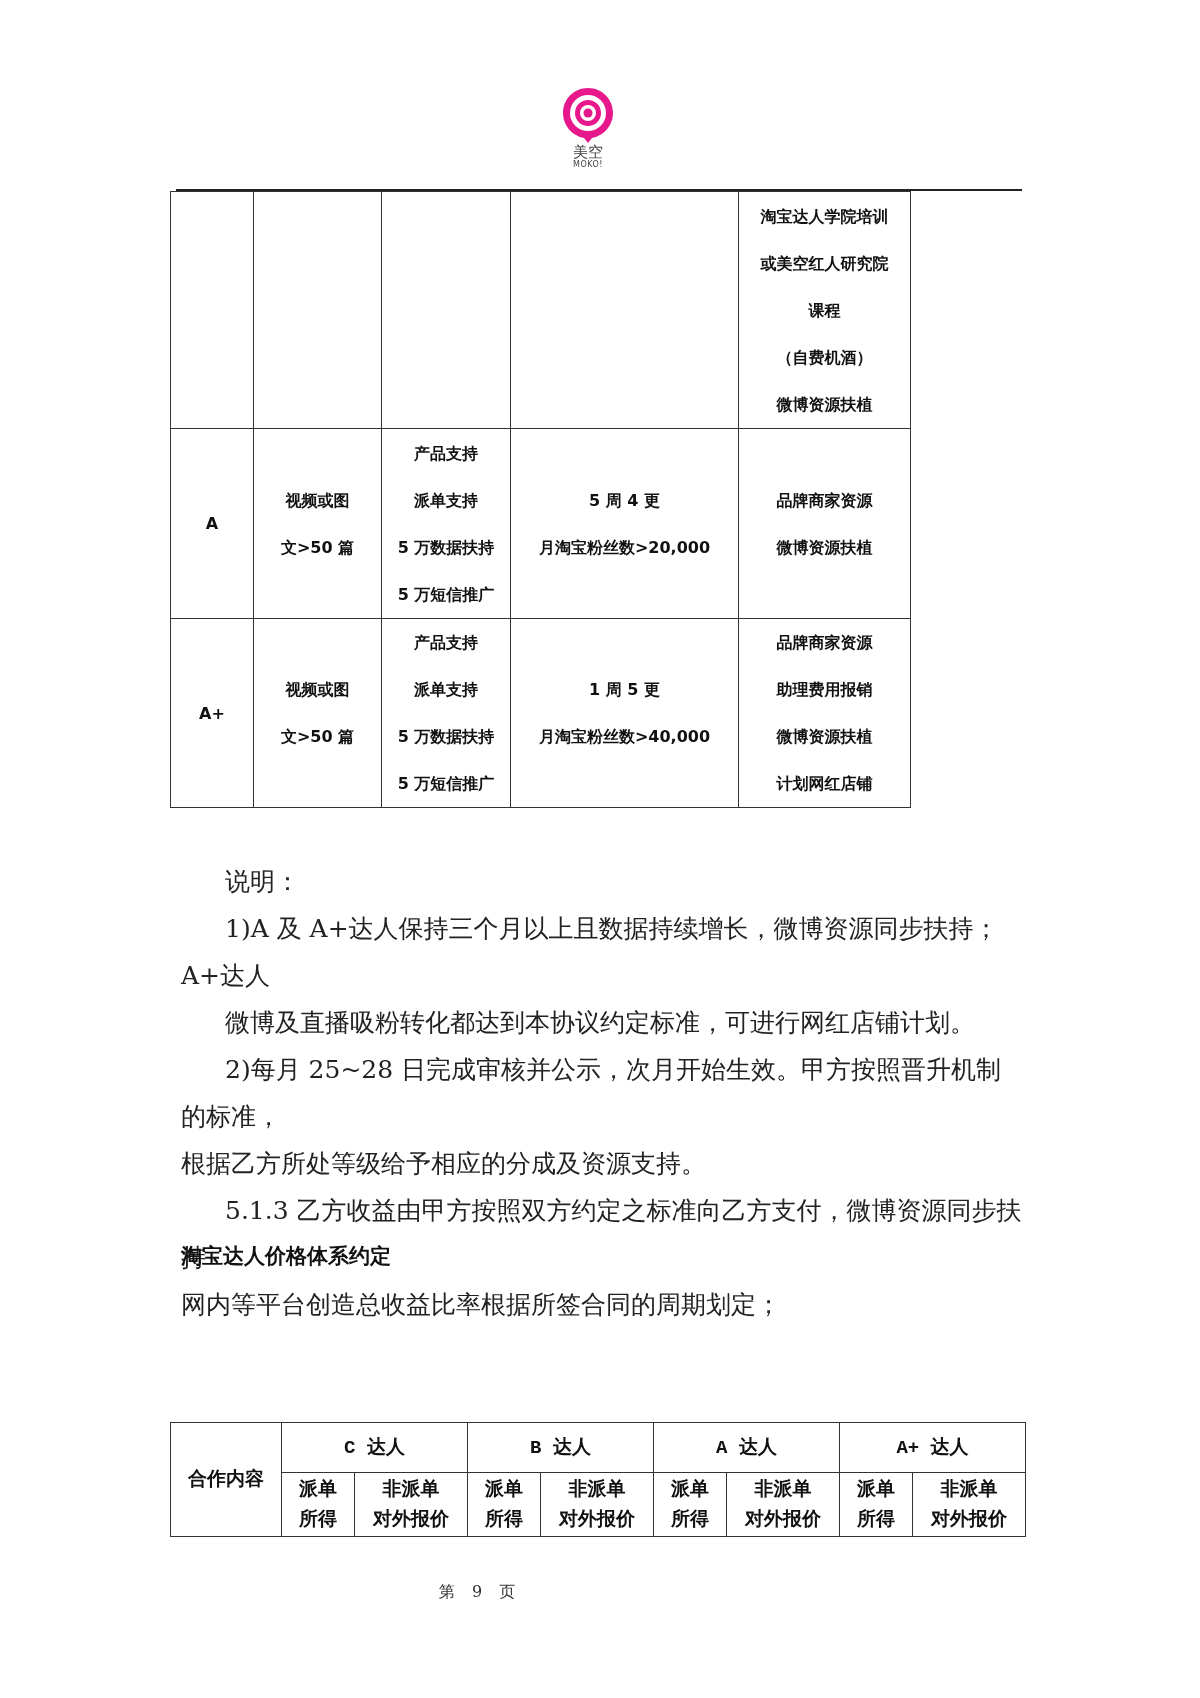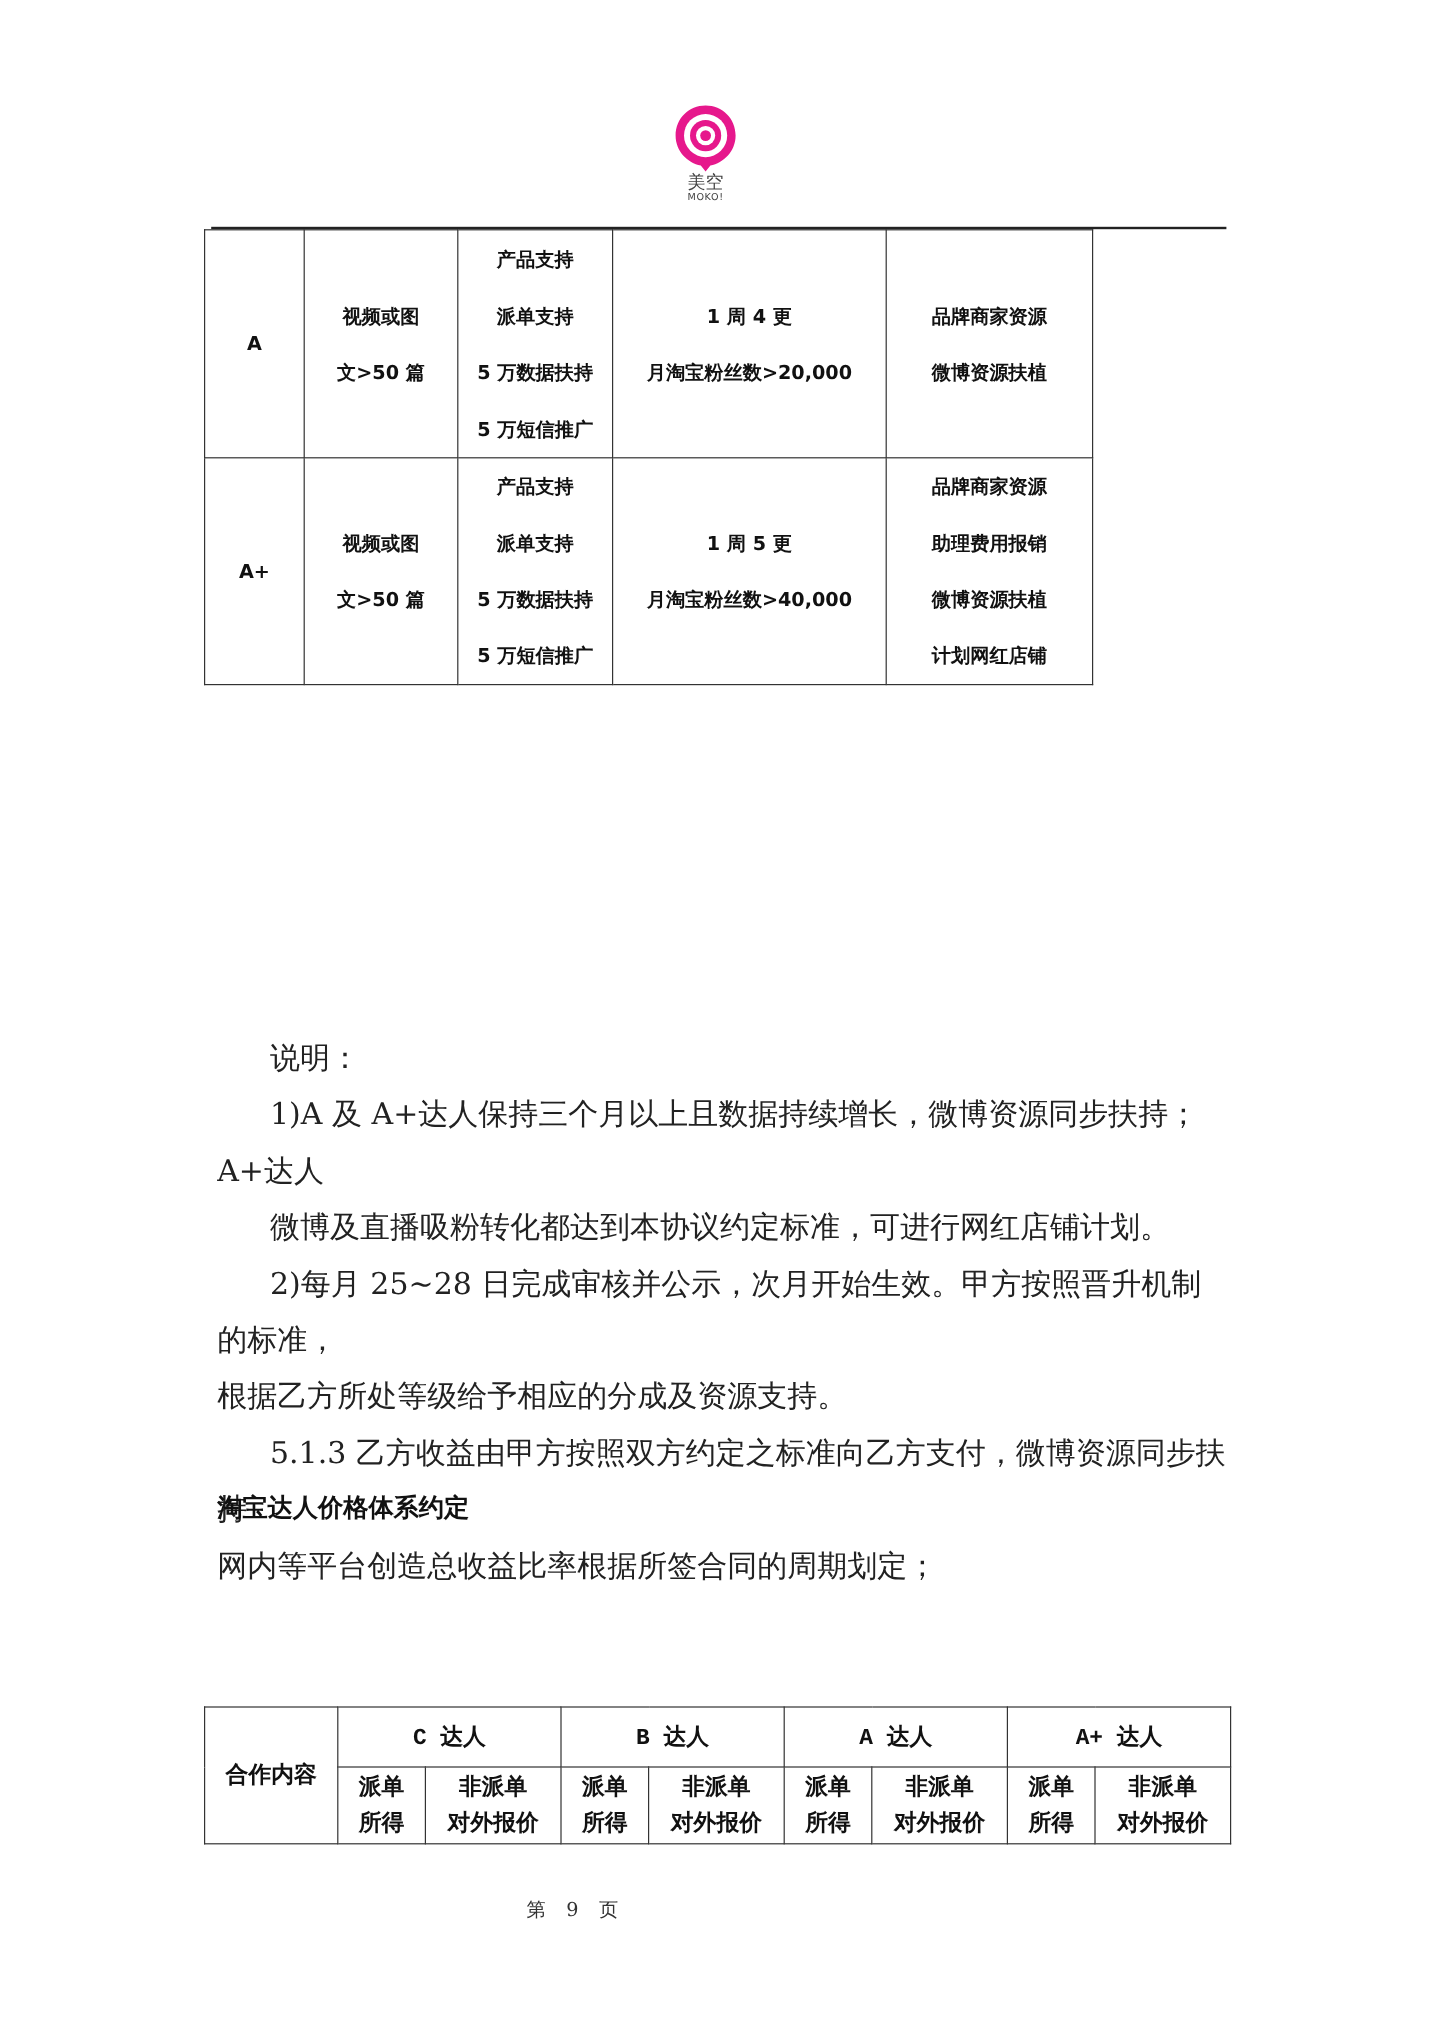--- a/index.html
+++ b/index.html
@@ -55,34 +55,47 @@
 
   <table class="t1">
     <colgroup>
       <col style="width:83px">
         <col style="width:128px">
         <col style="width:129px">
         <col style="width:228px">
         <col style="width:172px">
     </colgroup>
     <tbody>
+        <tr style="height:237px">
+      <td></td>
+      <td></td>
+      <td></td>
+      <td></td>
+      <td class="lines">
+        <div>淘宝达人学院培训</div>
+        <div>或美空红人研究院</div>
+        <div>课程</div>
+        <div>（自费机酒）</div>
+        <div>微博资源扶植</div>
+      </td>
+    </tr>
     <tr style="height:190px">
       <td>A</td>
       <td class="lines">
         <div>视频或图</div>
         <div>文&gt;50 篇</div>
       </td>
       <td class="lines">
         <div>产品支持</div>
         <div>派单支持</div>
         <div>5 万数据扶持</div>
         <div>5 万短信推广</div>
       </td>
       <td class="lines">
-        <div>1 周 4 更</div>
+        <div>5 周 4 更</div>
         <div>月淘宝粉丝数&gt;20,000</div>
       </td>
       <td class="lines">
         <div>品牌商家资源</div>
         <div>微博资源扶植</div>
       </td>
     </tr>
     <tr style="height:189px">
       <td>A+</td>
       <td class="lines">

